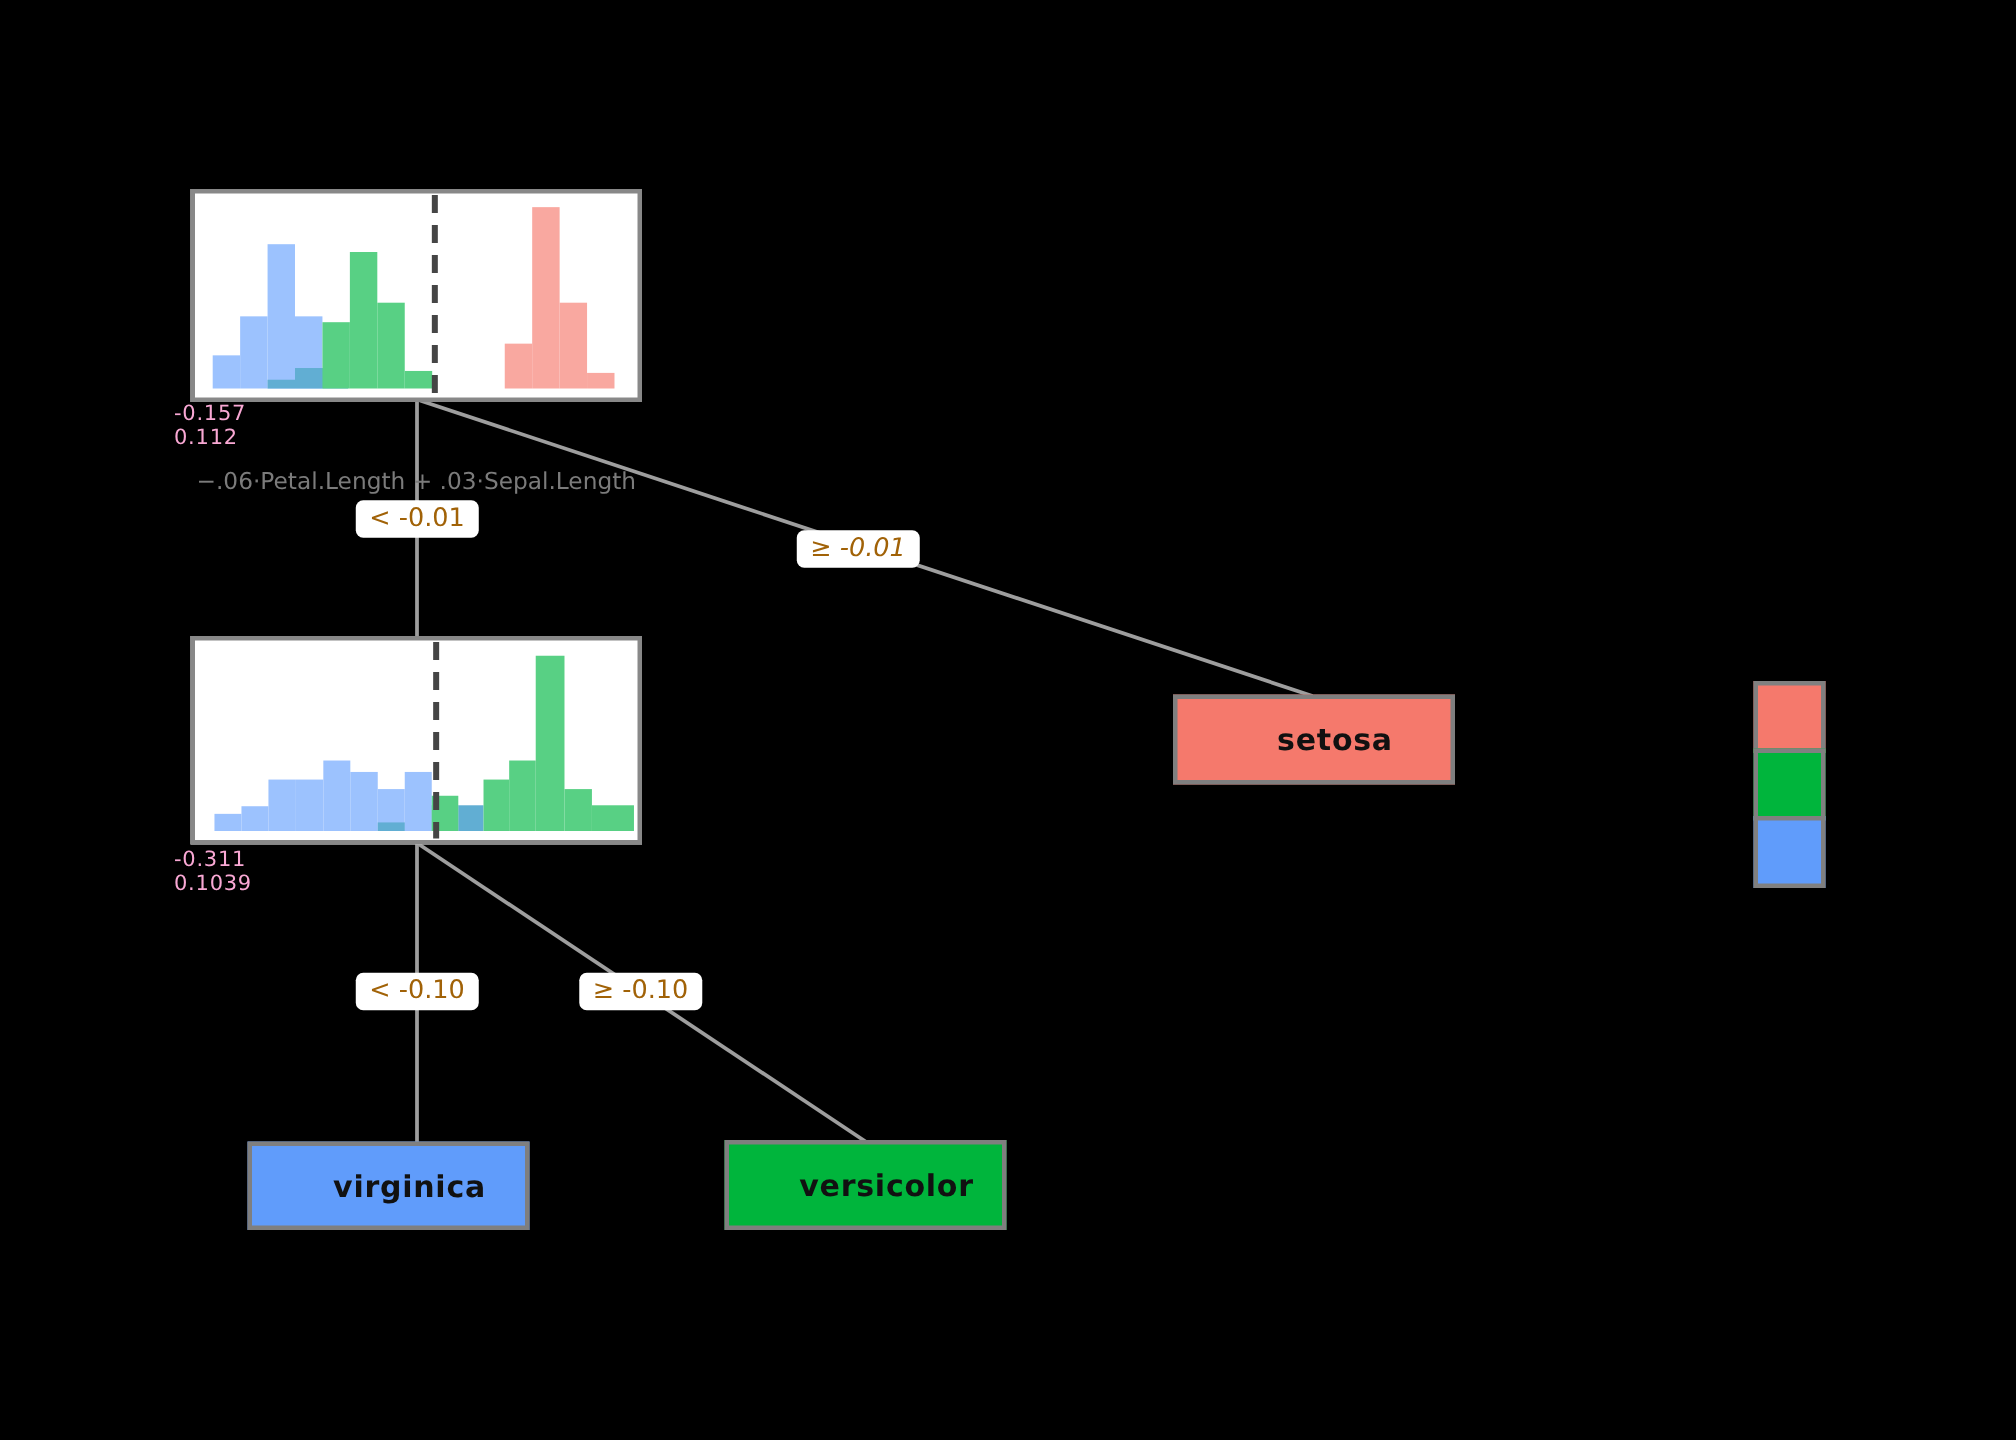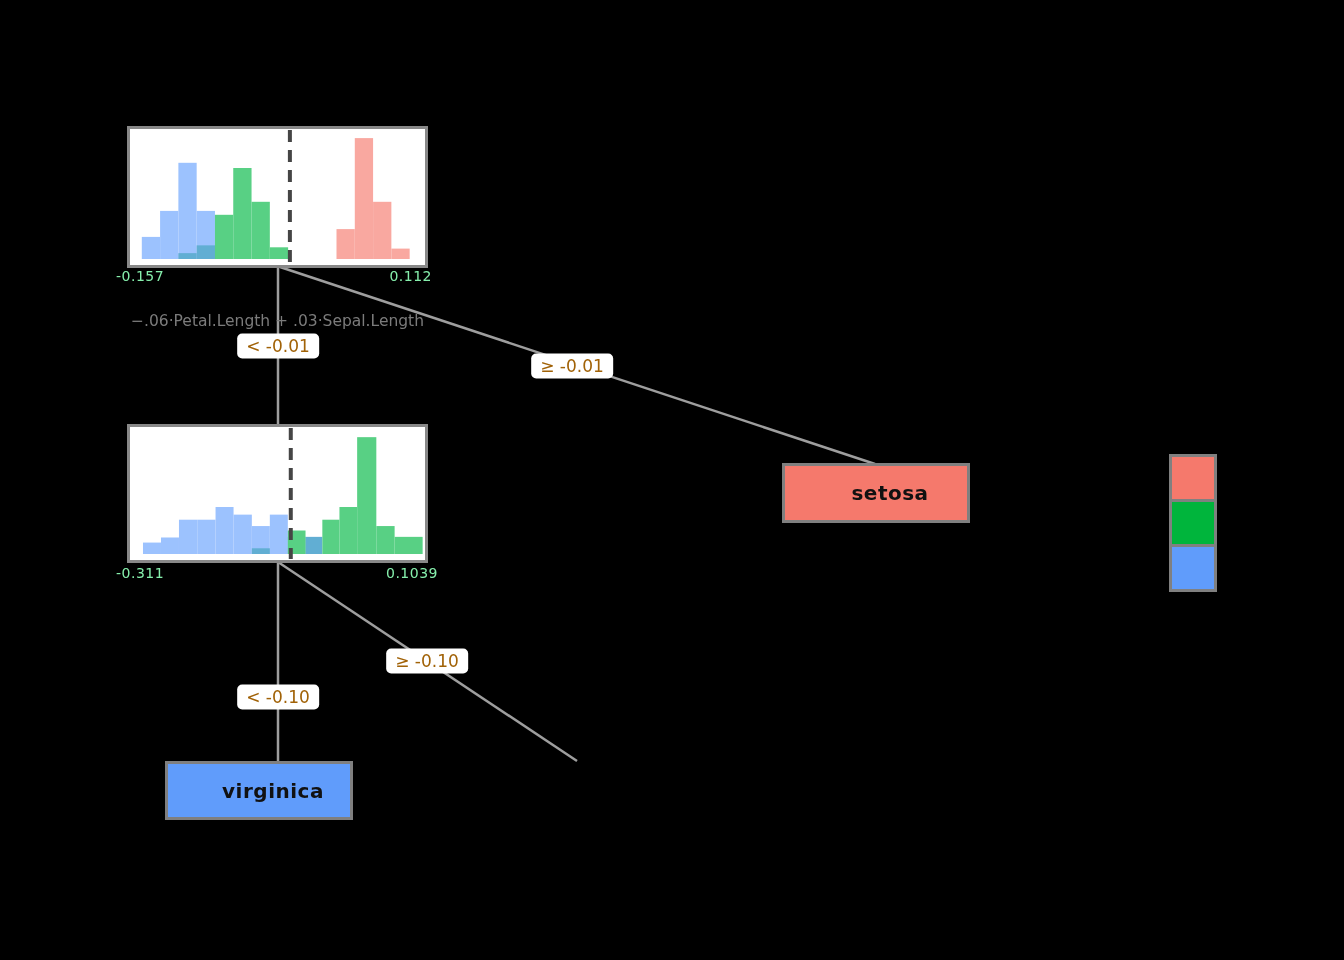--- a/index.html
+++ b/index.html
@@ -8,21 +8,21 @@
     font-family:"DejaVu Sans","Liberation Sans",sans-serif;overflow:hidden;
   }
   .edges-svg{position:absolute;left:0;top:0;}
   .hist-node{
     position:absolute;background:#ffffff;border:3px solid #888888;
     box-sizing:border-box;
   }
   .hist-panel{width:100%;height:100%;}
   .axis-row{
     position:absolute;display:flex;justify-content:space-between;
-    color:#86efac;font-size:14px;letter-spacing:0.5px;
+    color:#f9a8d4;font-size:14px;letter-spacing:0.5px;flex-direction:column;
   }
   .formula{
     position:absolute;text-align:center;color:#7b7b7b;font-size:15.5px;
   }
   .edge-label{
     position:absolute;transform:translate(-50%,-50%);
     background:#ffffff;color:#a16207;font-size:17px;
     padding:2px 9px 3px 9px;border-radius:5px;white-space:nowrap;
   }
   .leaf{
@@ -67,21 +67,21 @@
           <line x1="159.89000000000001" x2="159.89000000000001" y1="1" y2="135" stroke="#454545" stroke-width="4" stroke-dasharray="12 8"></line>
         </svg></div>
   </div>
   <div class="axis-row" style="left:116px;top:268px;width:316px;">
     <span>-0.157</span>
     <span>0.112</span>
   </div>
   <div class="formula" style="left:107px;top:292px;width:341px;margin-top:20px;">−.06·Petal.Length + .03·Sepal.Length</div>
 
   <div class="edge-label" style="left:278px;top:346px;">&lt; -0.01</div>
-  <div class="edge-label" style="left:572px;top:366px;">≥ -0.01</div>
+  <div class="edge-label" style="left:572px;top:366px;font-style:italic;">≥ -0.01</div>
 
   <div class="hist-node" style="left:127px;top:424px;width:301px;height:139px;">
     <div class="hist-panel"><svg width="295" height="133">
           <rect x="12.979999999999999" width="17.995" y="115.57" height="11.43" fill="#9cc2fe"></rect>
           <rect x="30.974999999999998" width="17.995" y="110.49" height="16.51" fill="#9cc2fe"></rect>
           <rect x="48.970000000000006" width="18.29" y="92.71000000000001" height="34.29" fill="#9cc2fe"></rect>
           <rect x="67.26" width="18.29" y="92.71000000000001" height="34.29" fill="#9cc2fe"></rect>
           <rect x="85.55" width="17.995" y="80.00999999999999" height="46.99" fill="#9cc2fe"></rect>
           <rect x="103.54499999999999" width="18.29" y="87.63" height="39.37" fill="#9cc2fe"></rect>
           <rect x="121.835" width="17.995" y="99.06" height="27.94" fill="#9cc2fe"></rect>
@@ -96,28 +96,31 @@
           <rect x="246.325" width="18.29" y="99.06" height="27.94" fill="#58d084"></rect>
           <rect x="264.615" width="28.025" y="109.855" height="17.145" fill="#58d084"></rect>
           <line x1="160.775" x2="160.775" y1="1" y2="132" stroke="#454545" stroke-width="4" stroke-dasharray="12 8"></line>
         </svg></div>
   </div>
   <div class="axis-row" style="left:116px;top:565px;width:322px;justify-content:space-between;">
     <span>-0.311</span>
     <span>0.1039</span>
   </div>
 
-  <div class="edge-label" style="left:278px;top:697px;">&lt; -0.10</div>
+  <div class="edge-label" style="left:278px;top:661px;">&lt; -0.10</div>
   <div class="edge-label" style="left:427px;top:661px;">≥ -0.10</div>
 
   <div class="leaf" style="left: 782px; top: 463px; width: 188px; height: 60px; background-color: rgb(245, 121, 108);">
     <span>setosa</span>
   </div>
   <div class="leaf" style="left: 165px; top: 761px; width: 188px; height: 59px; background-color: rgb(96, 156, 251);">
     <span>virginica</span>
+  </div>
+  <div class="leaf" style="left: 483px; top: 760px; width: 188px; height: 60px; background-color: rgb(0, 181, 60);">
+    <span>versicolor</span>
   </div>
 
   <div class="legend" style="left:1169px;top:454px;">
     <div class="legend-key" style="background-color: rgb(245, 121, 108);"></div>
     <div class="legend-key" style="background-color: rgb(0, 181, 60);"></div>
     <div class="legend-key" style="background-color: rgb(96, 156, 251);"></div>
   </div>
 
 </div>
 

